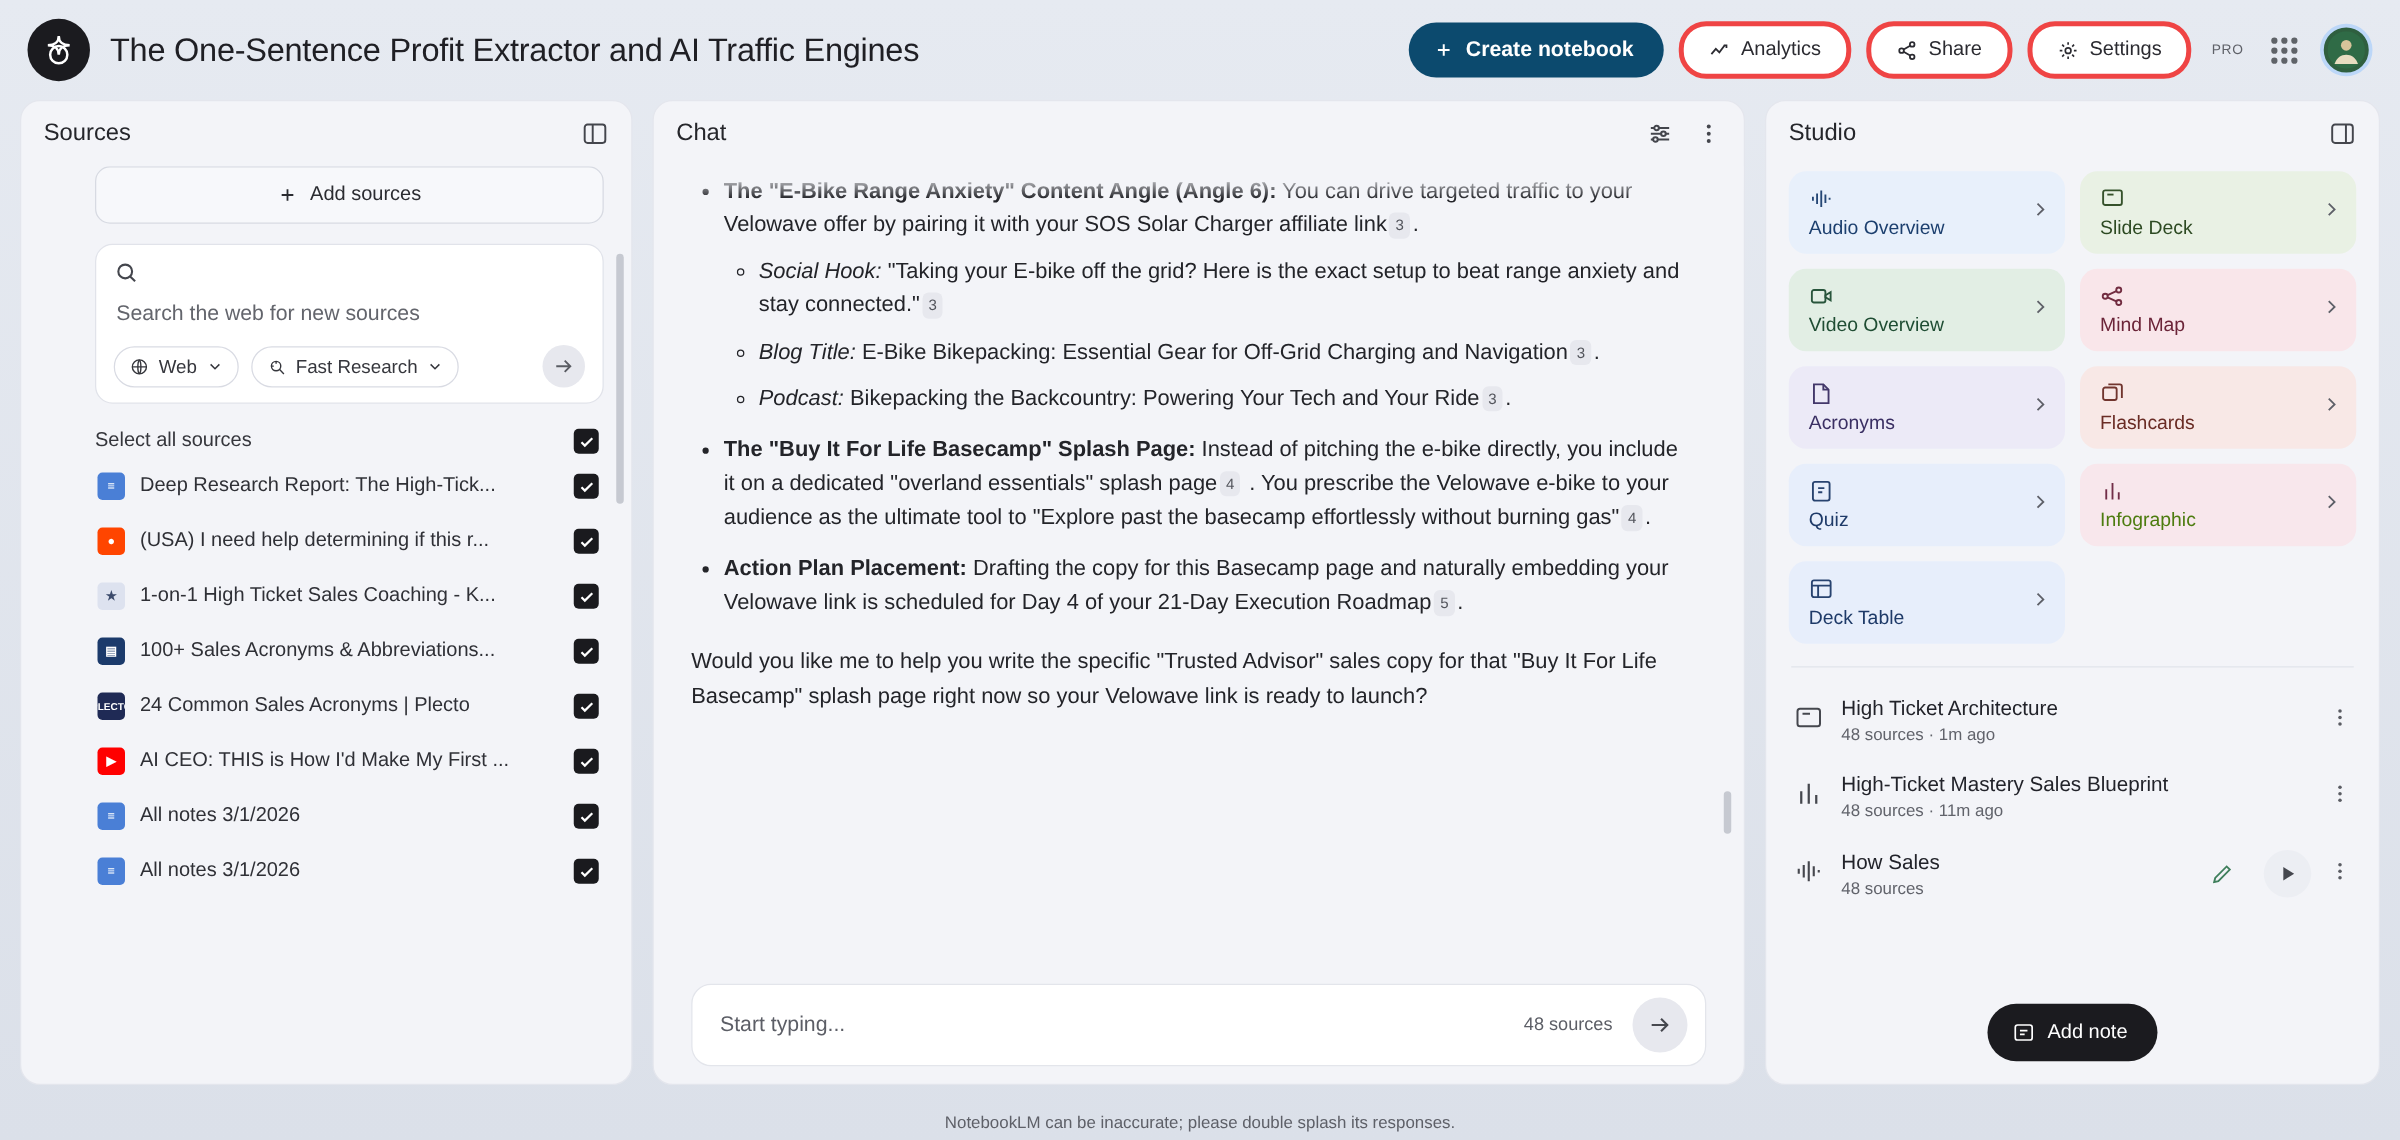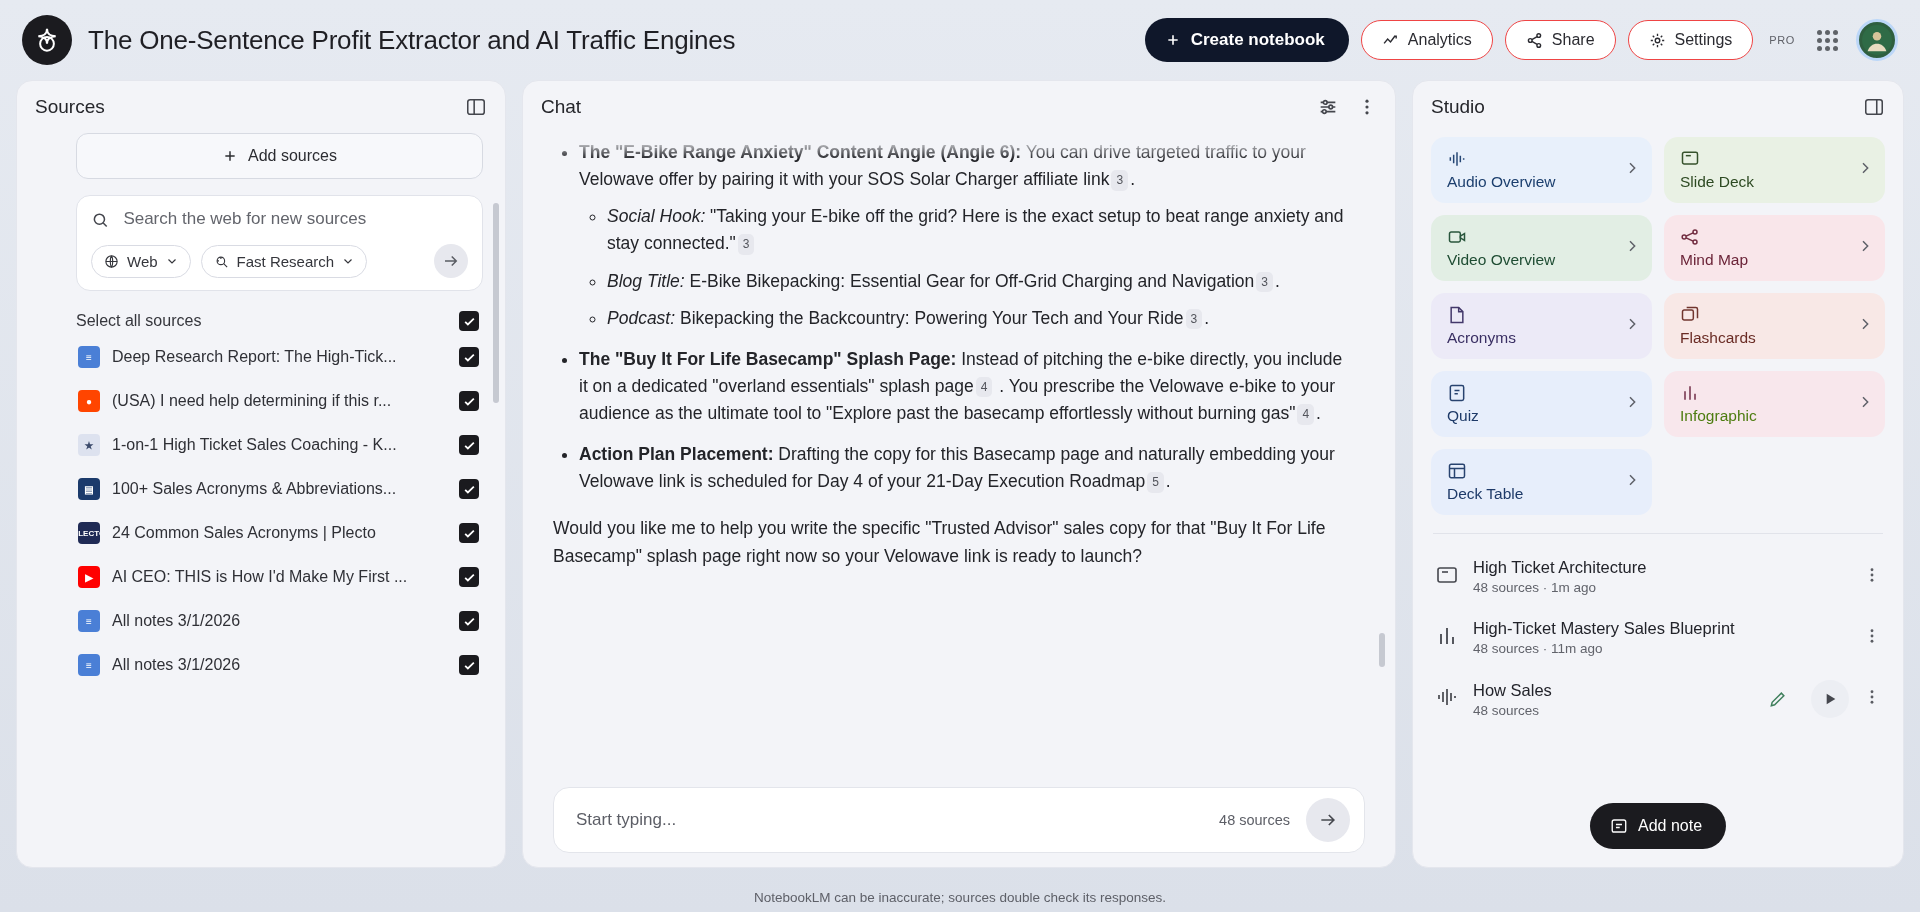--- a/index.html
+++ b/index.html
@@ -34,30 +34,30 @@
     color: #1f1f24;
     letter-spacing: -0.2px;
     white-space: nowrap;
     overflow: hidden;
     text-overflow: ellipsis;
     flex: 1 1 auto;
   }
   .top-actions { display:flex; align-items:center; gap: 12px; flex: 0 0 auto;}
   .btn-create {
     display:flex; align-items:center; gap:10px;
-    background:#0f172a; color:#fff;
+    background:#0c4a6e; color:#fff;
     border-radius: 24px;
     padding: 12px 24px 12px 20px;
     font-size: 17px; font-weight:bold;
     cursor:pointer;
   }
   .btn-pill {
     display:flex; align-items:center; gap:9px;
     background:#fff; color:#2b2b31;
-    border: 1px solid #ef4444;
+    border: 4px solid #ef4444;
     border-radius: 22px;
     padding: 10px 20px;
     font-size: 16px;
     cursor:pointer;
   }
   .pro-badge {
     font-size: 11px; letter-spacing: .6px;
     color:#5f6168; padding: 2px 4px;
     align-self:center;
   }
@@ -111,21 +111,21 @@
     font-size: 16px; color:#2b2c31;
     cursor: pointer;
   }
   .search-box {
     margin-top: 16px;
     background:#fff;
     border: 1px solid #e1e3ea;
     border-radius: 14px;
     padding: 12px 14px 12px 14px;
   }
-  .search-row { display:flex; align-items:flex-end; gap: 12px; }
+  .search-row { display:flex; align-items:flex-start; gap: 12px; flex-direction: column; }
   .search-row input {
     border:none; outline:none; background:transparent;
     font-size: 17px; color:#3c3d43; width:100%;
     font-family: "Liberation Sans", sans-serif;
   }
   .search-row input::placeholder { color:#63656c; }
   .chips { display:flex; align-items:center; gap: 10px; margin-top: 14px; }
   .chip {
     display:flex; align-items:center; gap:8px;
     border:1px solid #d9dbe3; border-radius: 18px;
@@ -738,13 +738,13 @@
         <svg width="18" height="18" viewBox="0 0 24 24" fill="none" stroke="#fff" stroke-width="1.8">
             <rect x="3" y="4" width="18" height="16" rx="2.5"></rect>
             <path d="M8 10h8M8 14h5"></path>
           </svg>
         <span>Add note</span>
       </div>
     </div>
   </div>
 </div>
 
-<div class="footer">NotebookLM can be inaccurate; sources double check its responses.</div>
+<div class="footer">NotebookLM can be inaccurate; please double splash its responses.</div>
 
 </body></html>

